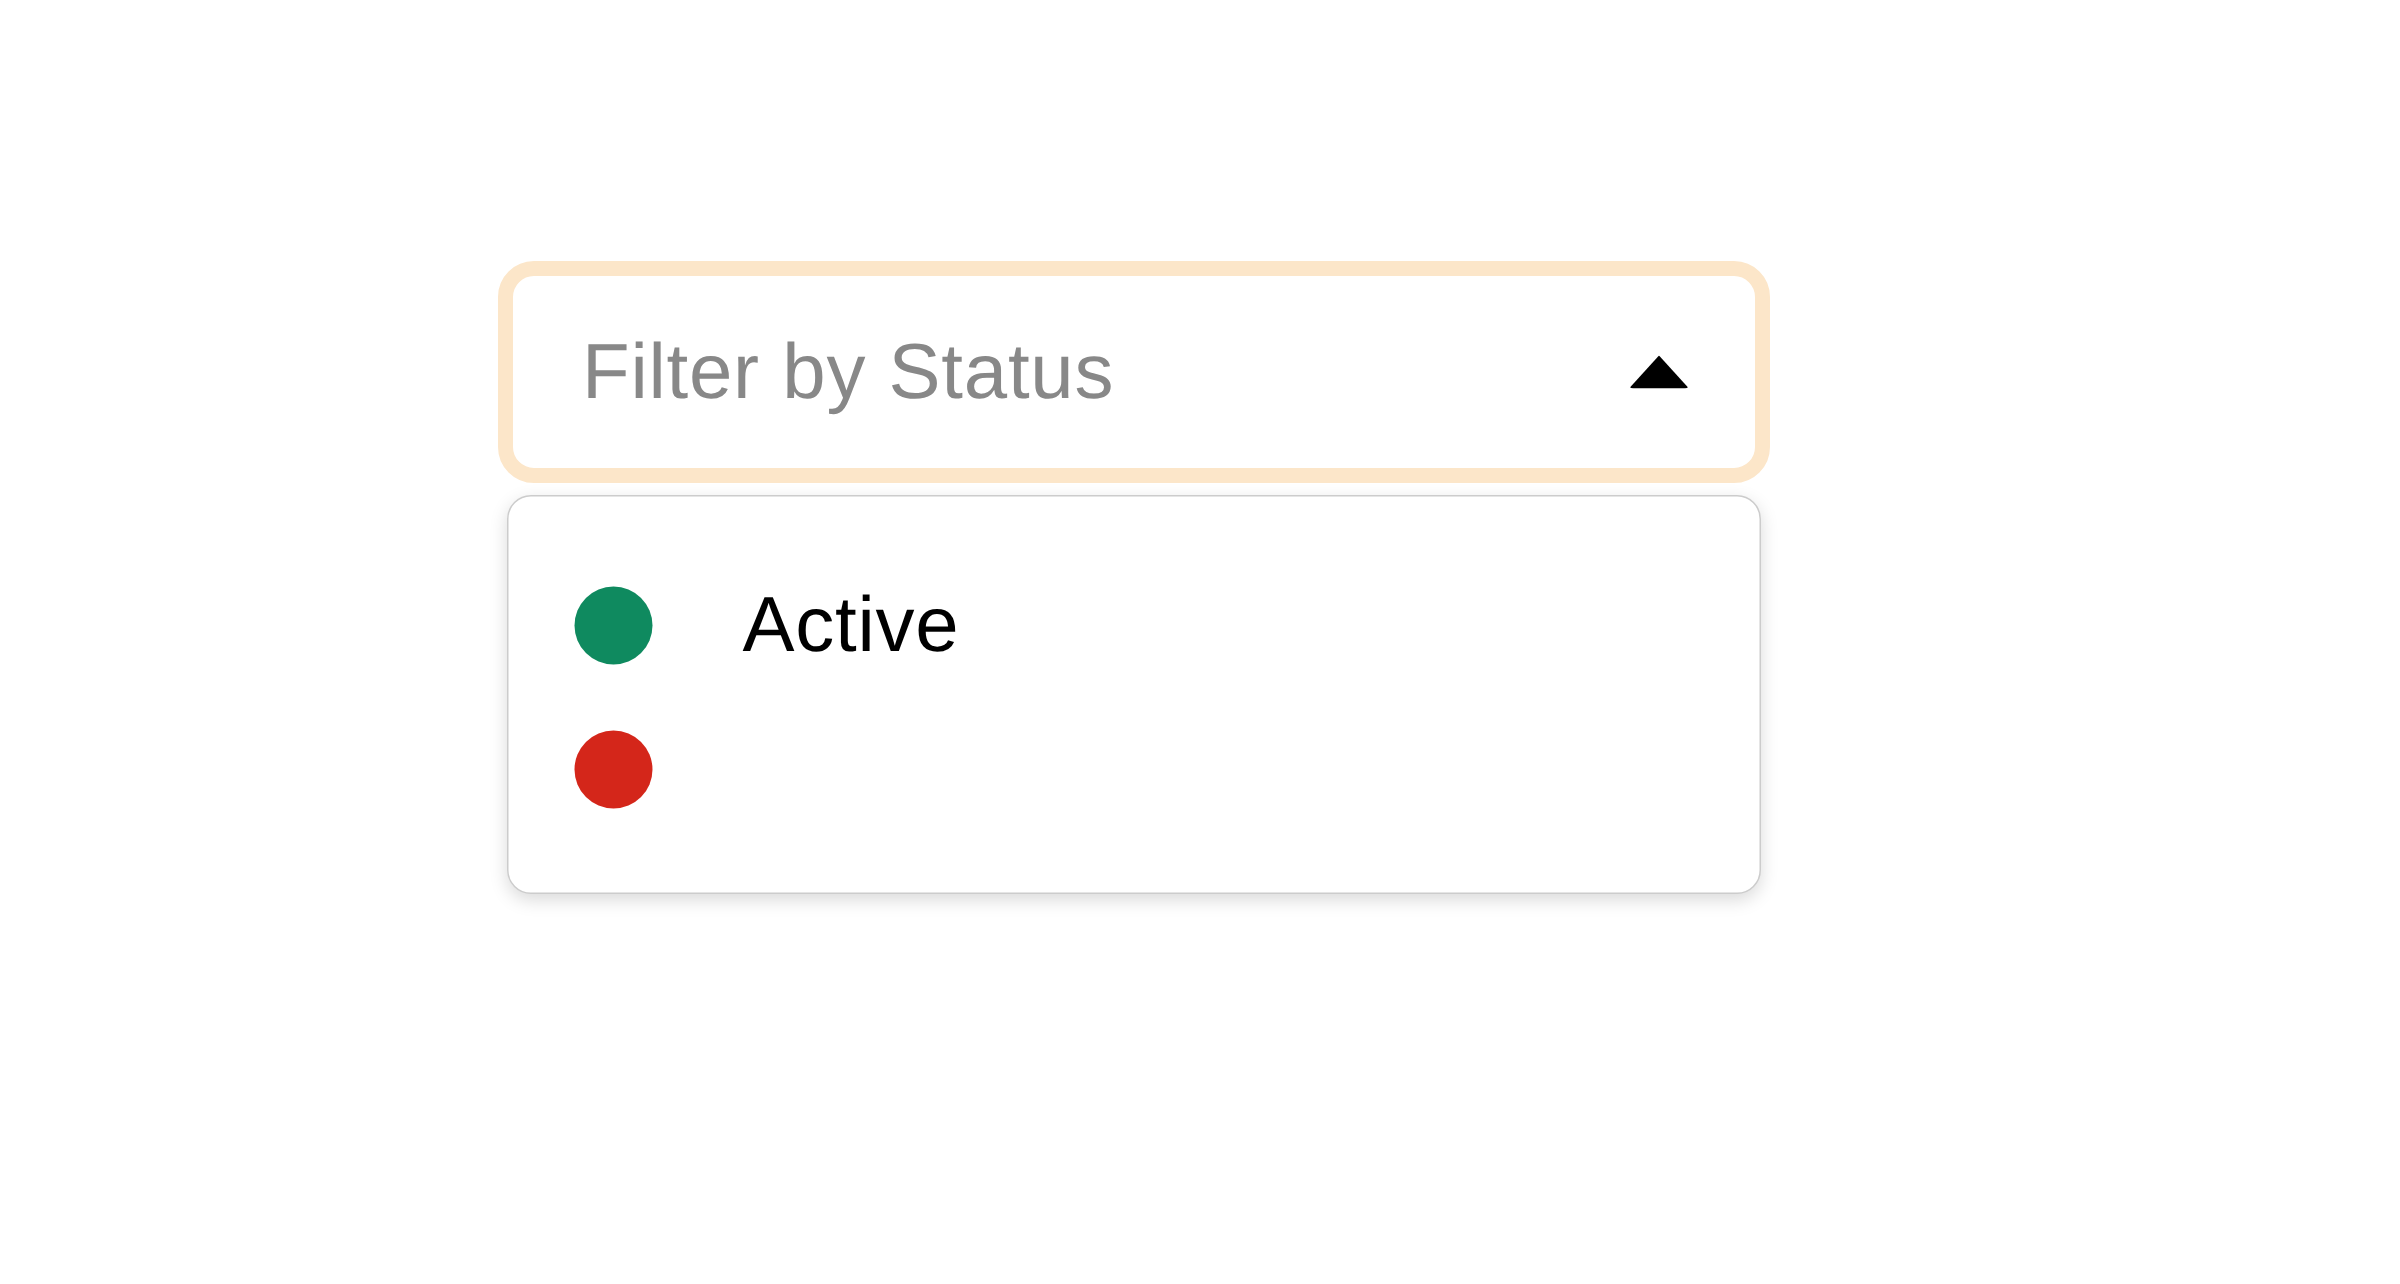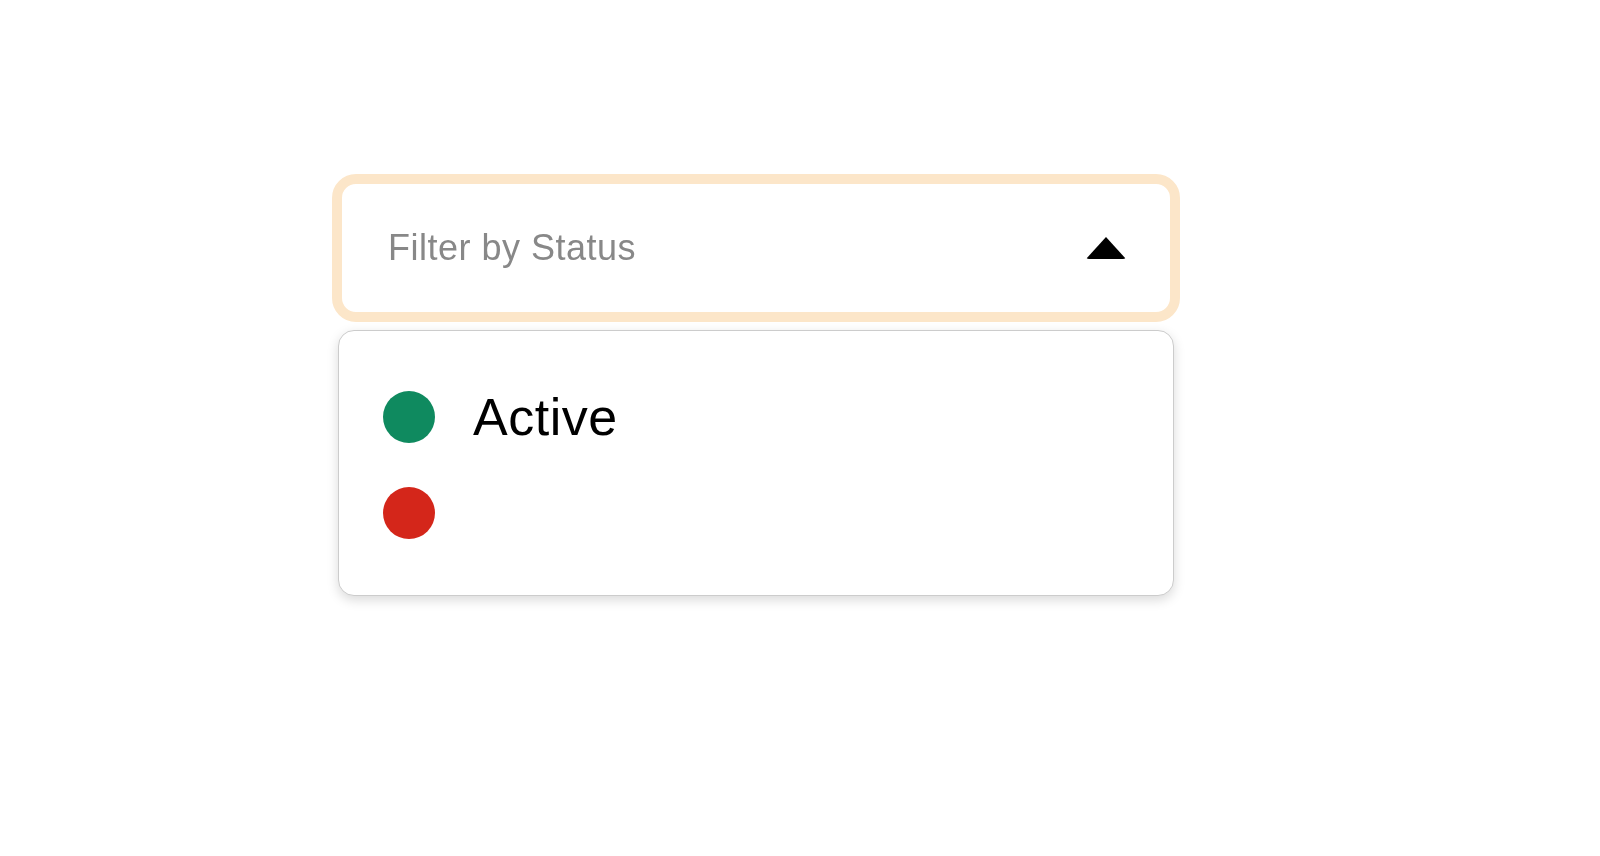--- a/index.html
+++ b/index.html
@@ -30,21 +30,21 @@
       border: 10px solid #fce6c9;
       border-radius: 24px;
       display: flex;
       align-items: center;
       justify-content: space-between;
       padding: 0 44px 0 46px;
       cursor: pointer;
     }
 
     .dropdown-placeholder {
-      font-size: 36px;
+      font-size: 52px;
       color: #888888;
       font-weight: 300;
       letter-spacing: 0.5px;
     }
 
     .dropdown-arrow {
       width: 0;
       height: 0;
       border-left: 20px solid transparent;
       border-right: 20px solid transparent;
@@ -61,21 +61,21 @@
       border-radius: 16px;
       box-shadow: 0 4px 12px rgba(0, 0, 0, 0.15);
       padding: 36px 0;
     }
 
     .dropdown-option {
       display: flex;
       align-items: center;
       padding: 20px 44px;
       cursor: pointer;
-      gap: 38px;
+      gap: 60px;
     }
 
     .option-dot {
       width: 52px;
       height: 52px;
       border-radius: 50%;
       flex-shrink: 0;
     }
 
     .dot-active {

